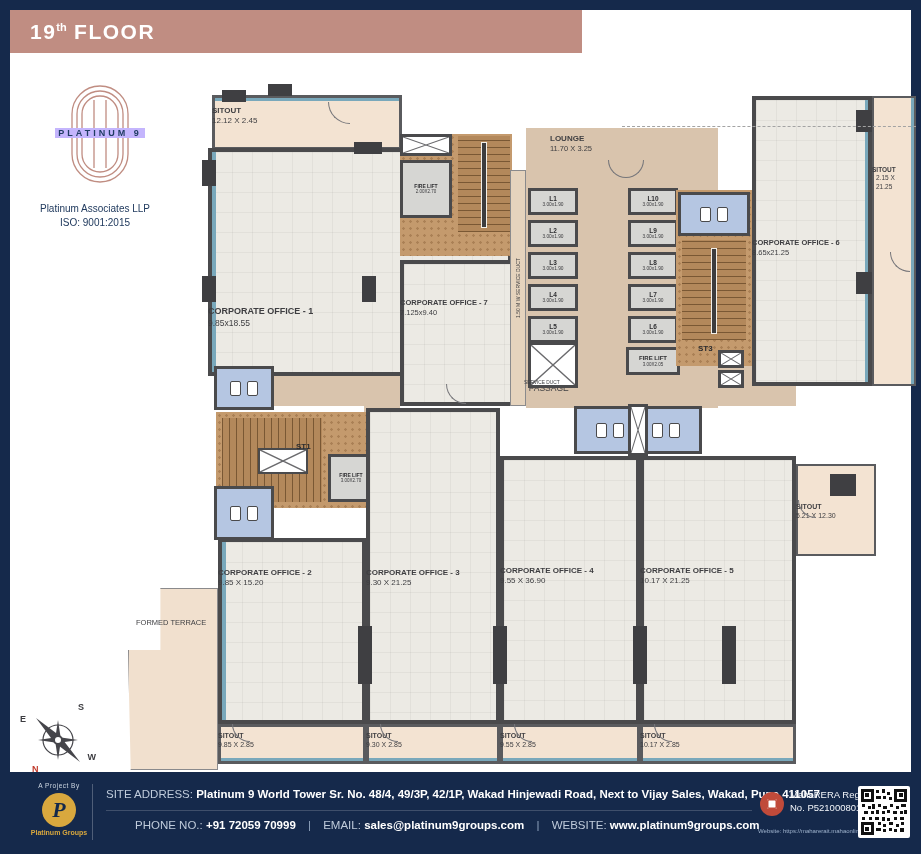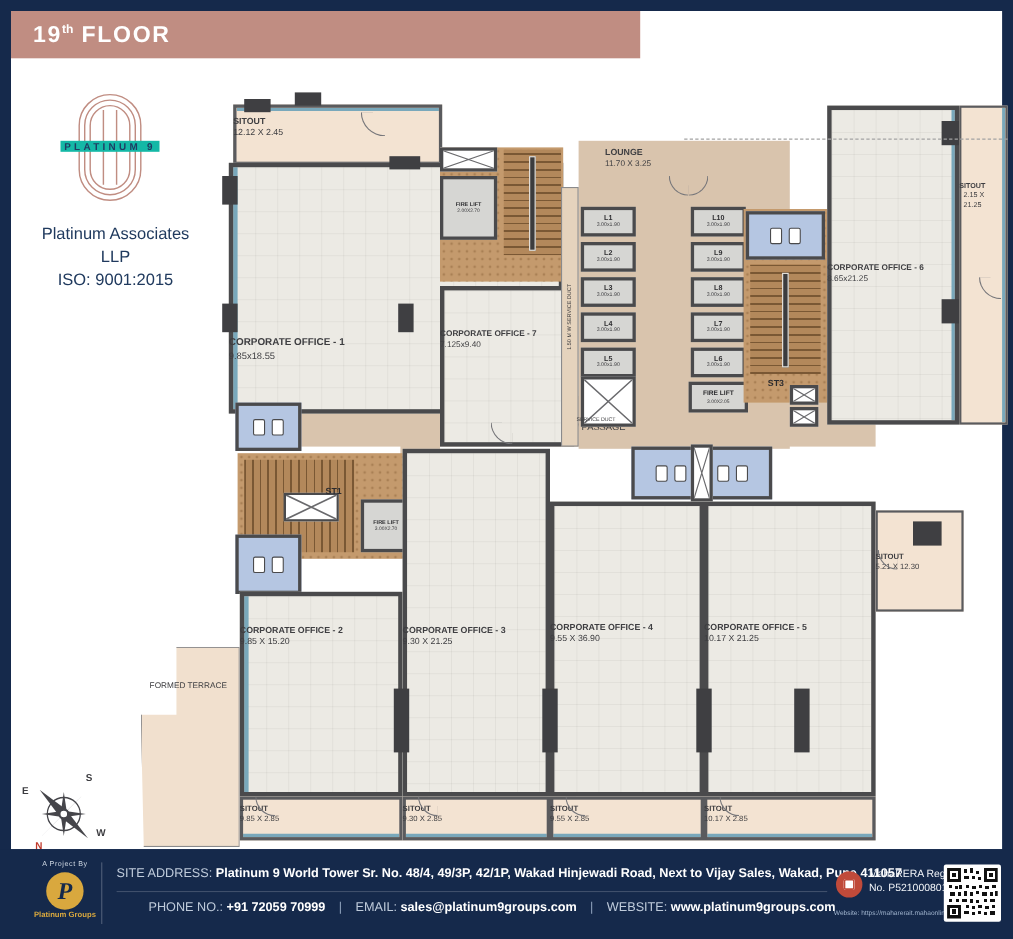--- a/index.html
+++ b/index.html
@@ -13,25 +13,25 @@
   
   #floorband{left:0;top:0;width:572px;height:43px;background:#c08d82;color:#fff;
     display:flex;align-items:center;padding-left:20px;box-sizing:border-box;}
   #floorband .big{font-size:21px;font-weight:700;letter-spacing:1.5px;}
   #floorband sup{font-size:11px;font-weight:700;letter-spacing:0;}
   
   #brand{left:14px;top:74px;width:152px;height:160px;text-align:center;}
   #brand svg{display:block;margin:0 auto;}
   .brand-top{position:absolute;left:0;right:0;top:44px;font-size:9px;letter-spacing:3px;
     color:#1f3c63;font-weight:700;}
-  .brand-top span,.brand-main span{background:#14b8a6;padding:0 3px;}
+  .brand-top span,.brand-main span{background:#c4b5fd;padding:0 3px;}
   .brand-main{position:absolute;left:0;right:0;top:56px;font-family:"Liberation Serif",serif;
     font-size:20px;color:#1f3c63;letter-spacing:.5px;}
-  #company{left:19px;top:192px;width:152px;text-align:center;color:#203a5e;
-    font-size:15px;line-height:1.4;}
+  #company{left:9px;top:192px;width:152px;text-align:center;color:#203a5e;
+    font-size:10px;line-height:1.4;}
   
   .room{background-color:#eceae4;border:4px solid #4a4a4c;box-sizing:border-box;
     background-image:linear-gradient(rgba(0,0,0,.045) 1px,transparent 1px),
       linear-gradient(90deg,rgba(0,0,0,.045) 1px,transparent 1px);
     background-size:20px 20px;}
   .beige{background:#f3e3d2;border:3px solid #5a5b5e;box-sizing:border-box;}
   .tan{background:#d9c4ad;}
   .blue{background:#b5c6e2;border:3px solid #4a4a4c;box-sizing:border-box;
     display:flex;align-items:center;justify-content:center;gap:6px;}
   .fx{width:9px;height:13px;background:#fff;border:1.5px solid #4a4a4c;border-radius:2px;}

